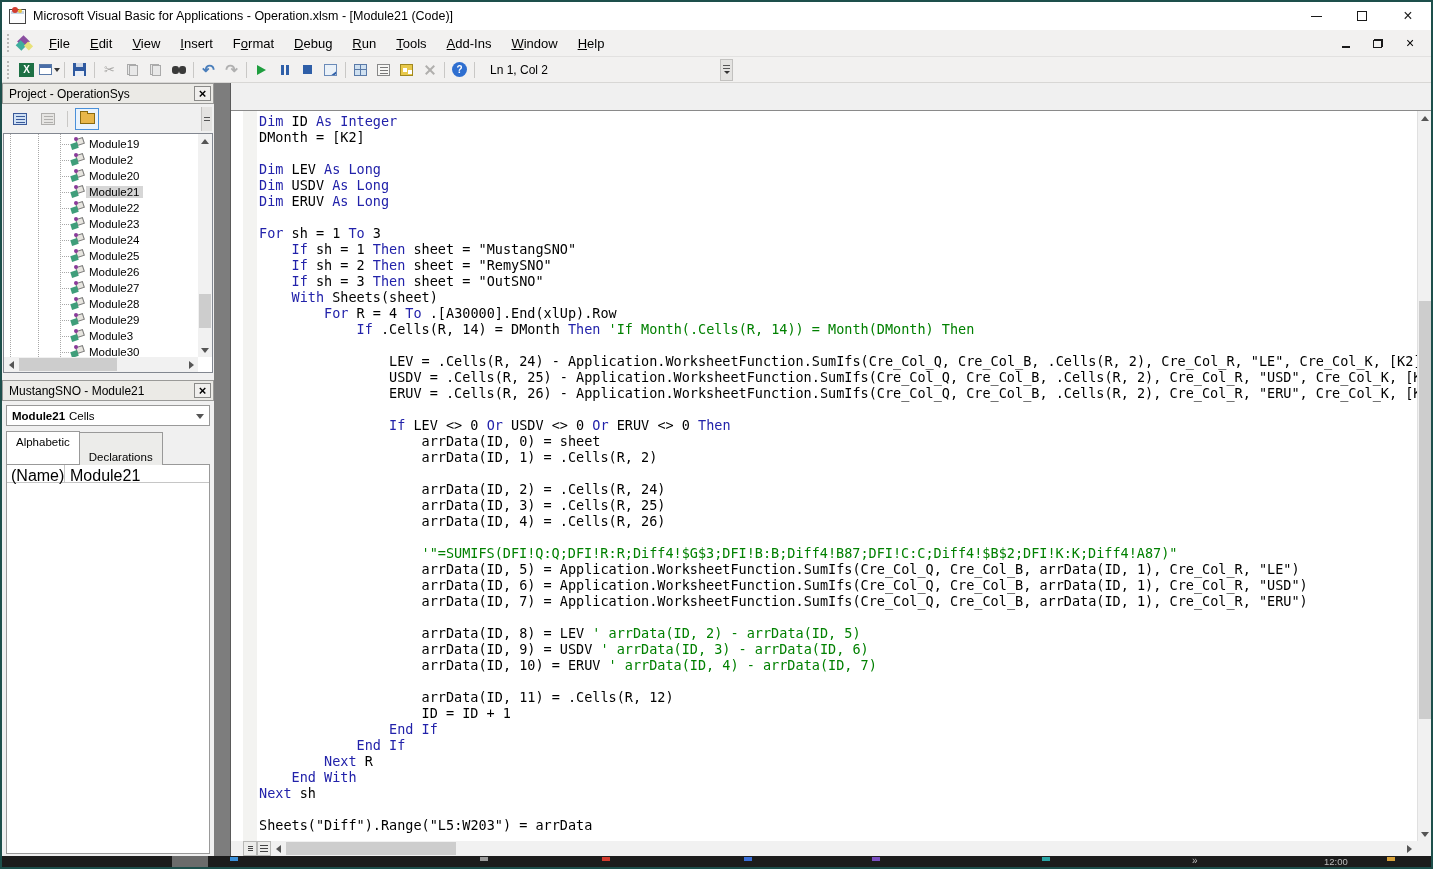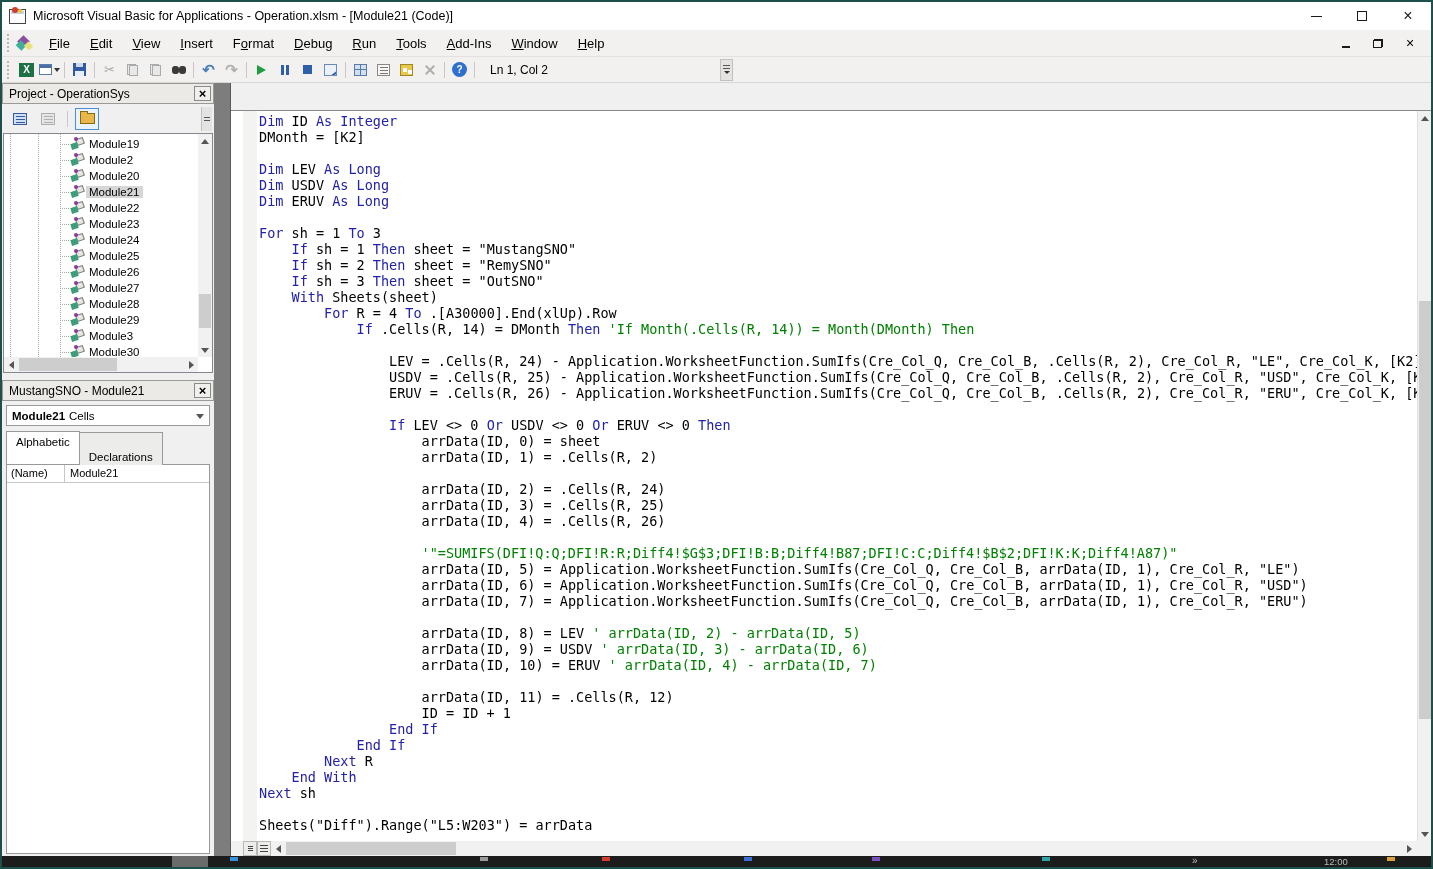--- a/index.html
+++ b/index.html
@@ -120,21 +120,21 @@
   .sb-thumb{position:absolute;background:#cdcdcd;}
   
   .props-panel{flex:1;margin-top:6px;display:flex;flex-direction:column;overflow:hidden;}
   .obj-combo{margin:4px 4px 2px 4px;height:21px;background:#fff;border:1px solid #999;display:flex;align-items:center;padding-left:5px;font-size:11.5px;position:relative;}
   .obj-combo b{margin-right:4px;}
   .combo-caret{position:absolute;right:5px;top:8px;width:0;height:0;border-left:4px solid transparent;border-right:4px solid transparent;border-top:5px solid #555;}
   .props-tabs{display:flex;margin:3px 0 0 4px;}
   .ptab{font-size:11.5px;padding:18px 9px 2px 9px;border:1px solid #999;border-bottom:none;background:#ececea;margin-right:-1px;position:relative;top:1px;}
   .ptab.active{background:#fff;z-index:2;top:0;padding-top:4px;}
   .props-grid{flex:1;margin:0 4px 2px 4px;background:#fff;border:1px solid #999;overflow:hidden;}
-  .pg-row{display:flex;height:18px;border-bottom:1px solid #c6c6c6;font-size:11px;}
+  .pg-row{display:flex;height:18px;border-bottom:1px solid #c6c6c6;font-size:16px;}
   .pg-name{width:58px;border-right:1px solid #c6c6c6;padding:2px 0 0 4px;}
   .pg-val{flex:1;padding:2px 0 0 5px;}
   
   .codewin{flex:1;position:relative;background:#fff;border-left:1px solid #5a5a5a;overflow:hidden;}
   .combos{position:absolute;left:0;top:0;right:0;height:28px;background:#f0f0f0;border-bottom:1px solid #8a8a8a;display:flex;align-items:center;gap:13px;padding:0 3px;}
   .ccombo{flex:1;height:21px;background:#fff;border:1px solid #9a9a9a;display:flex;align-items:center;padding-left:6px;font-size:12px;font-weight:600;position:relative;}
   .code-area{position:absolute;left:0;top:28px;right:14px;bottom:15px;background:#fff;overflow:hidden;}
   .margin-strip{position:absolute;left:12px;top:0;bottom:0;width:14px;background:#f3f3f1;}
   .code{position:absolute;left:28px;top:2px;font-family:"DejaVu Sans Mono","Liberation Mono",monospace;font-size:13.5px;line-height:16px;white-space:pre;color:var(--code-text,#000);}
   .cl{height:16px;}

